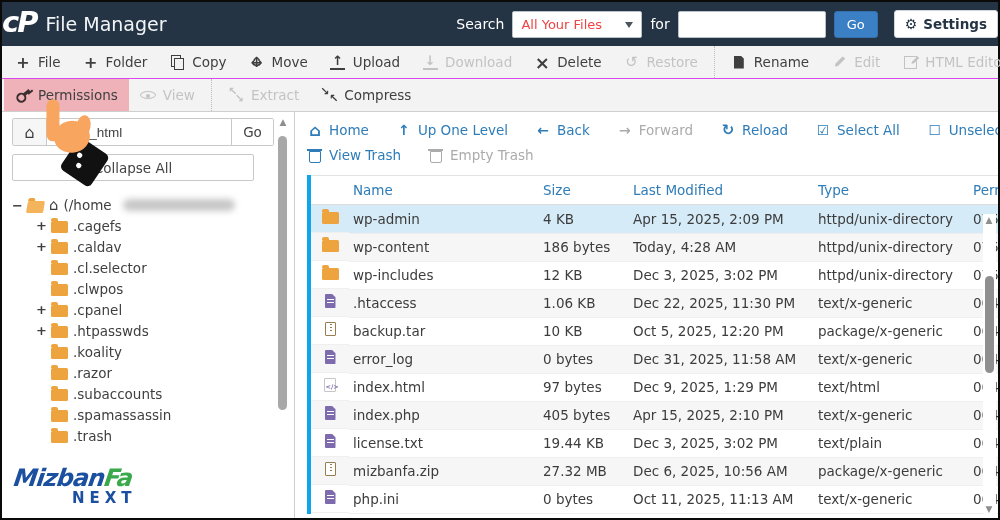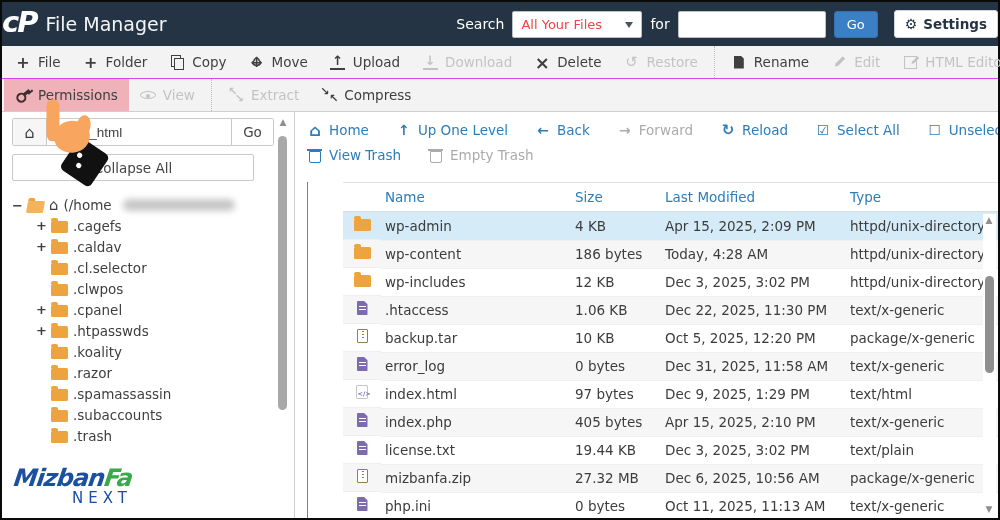--- a/index.html
+++ b/index.html
@@ -79,34 +79,34 @@
   .expander { width:10px; text-align:center; color:#3f3f3f; font-weight:bold; font-size:13px; flex-shrink:0; }
   .folder-ico { position:relative; width:17px; height:12px; background:#eda33e; border-radius:1.5px; margin-top:3px; flex-shrink:0; }
   .folder-ico::before { content:""; position:absolute; top:-3px; left:0; width:7px; height:3px; background:#eda33e; border-radius:2px 2px 0 0; }
   .folder-ico.open { transform:skewX(-10deg); background:#f3b45c; }
   .house-glyph { font-size:15px; color:#3c3c3c; line-height:1; }
   .blur-chip { display:inline-block; width:112px; height:12px; margin-left:6px; background:#c7c7c7; border-radius:6px; filter:blur(3px); }
 
   .watermark { position:absolute; left:12px; bottom:12px; line-height:1; }
   .wm-line1 { font-style:italic; font-weight:900; font-size:24px; color:#1b4fa0; letter-spacing:-1px; transform:skewX(-8deg); }
   .wm-line1 .fa { color:#3aa94b; }
-  .wm-line2 { font-weight:400; font-size:15px; color:#1b4fa0; letter-spacing:5px; margin-left:58px; margin-top:1px; }
+  .wm-line2 { font-weight:700; font-size:15px; color:#1b4fa0; letter-spacing:5px; margin-left:58px; margin-top:1px; }
 
   
   .side-sb { position:absolute; top:4px; right:5px; width:12px; height:394px; }
   .sb-arrow { width:12px; height:12px; color:#8f8f8f; font-size:9px; display:flex; align-items:center; justify-content:center; }
   .side-sb .sb-thumb { position:absolute; left:1px; top:20px; width:9px; height:274px; background:#a8a8a8; border-radius:5px; }
 
   
   .main { position:relative; flex:1; min-width:0; padding:10px 0 0 12px; overflow:hidden; }
   .navrow { display:flex; align-items:center; gap:27px; font-size:13.5px; margin-bottom:9px; }
   .nav-link { display:flex; align-items:center; gap:6px; color:#2e7cb8; cursor:pointer; white-space:nowrap; }
   .nav-link[data-state="disabled"] { color:#ababab; cursor:default; }
 
-  .filetable-wrap { margin-top:19px; border-left:1px solid #0ea5e9;padding-left:35px; }
+  .filetable-wrap { margin-top:12px; border-left:4px solid #0ea5e9; }
   table.filetable { border-collapse:collapse; table-layout:fixed; width:778px; font-size:13.5px; color:#3c3c3c; }
   .filetable col.c-icon { width:38px; } .filetable col.c-name { width:190px; } .filetable col.c-size { width:90px; }
   .filetable col.c-mod { width:185px; } .filetable col.c-type { width:155px; } .filetable col.c-perm { width:120px; }
   .filetable th { text-align:left; font-weight:400; color:#2e7cb8; padding:6px 4px; border-top:1px solid #e3e3e3; border-bottom:1px solid #dcdcdc; white-space:nowrap; overflow:hidden; }
   .filetable td { padding:5px 4px; border-bottom:1px solid #efefef; white-space:nowrap; overflow:hidden; height:28px; }
   .filetable tbody tr:nth-child(even) { background:#f6f6f6; }
   .filetable tbody tr[data-state="selected"] { background:#d6ebf8; }
   .cell-icon { display:flex; justify-content:center; }
 
   
@@ -309,27 +309,27 @@
 
             <div class="tree-item">
               <span class="expander"></span>
               <span class="folder-ico"></span>
               <span>.razor</span>
             </div>
 
             <div class="tree-item">
               <span class="expander"></span>
               <span class="folder-ico"></span>
+              <span>.subaccounts</span>
+            </div>
+
+            <div class="tree-item">
+              <span class="expander"></span>
+              <span class="folder-ico"></span>
               <span>.spamassassin</span>
-            </div>
-
-            <div class="tree-item">
-              <span class="expander"></span>
-              <span class="folder-ico"></span>
-              <span>.subaccounts</span>
             </div>
 
             <div class="tree-item">
               <span class="expander"></span>
               <span class="folder-ico"></span>
               <span>.trash</span>
             </div>
           </div>
       </div>
 

